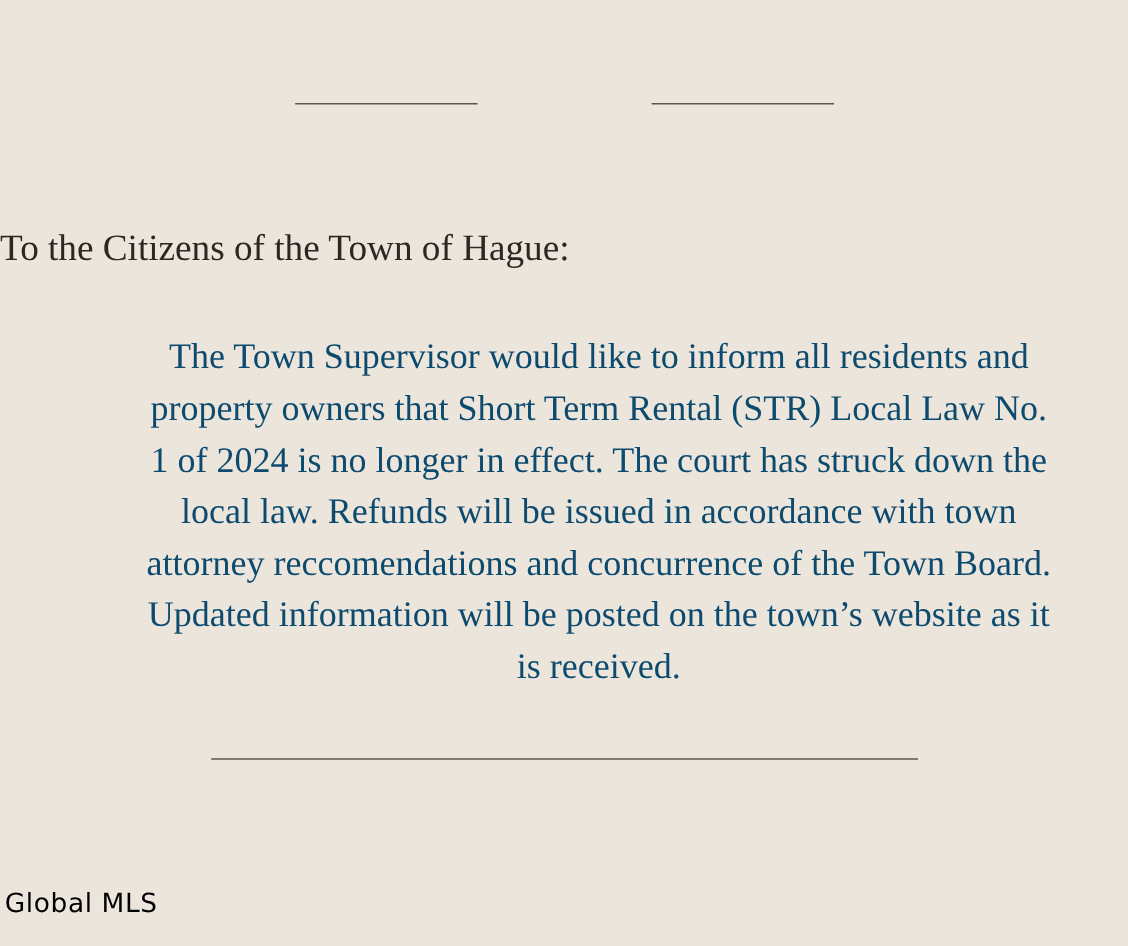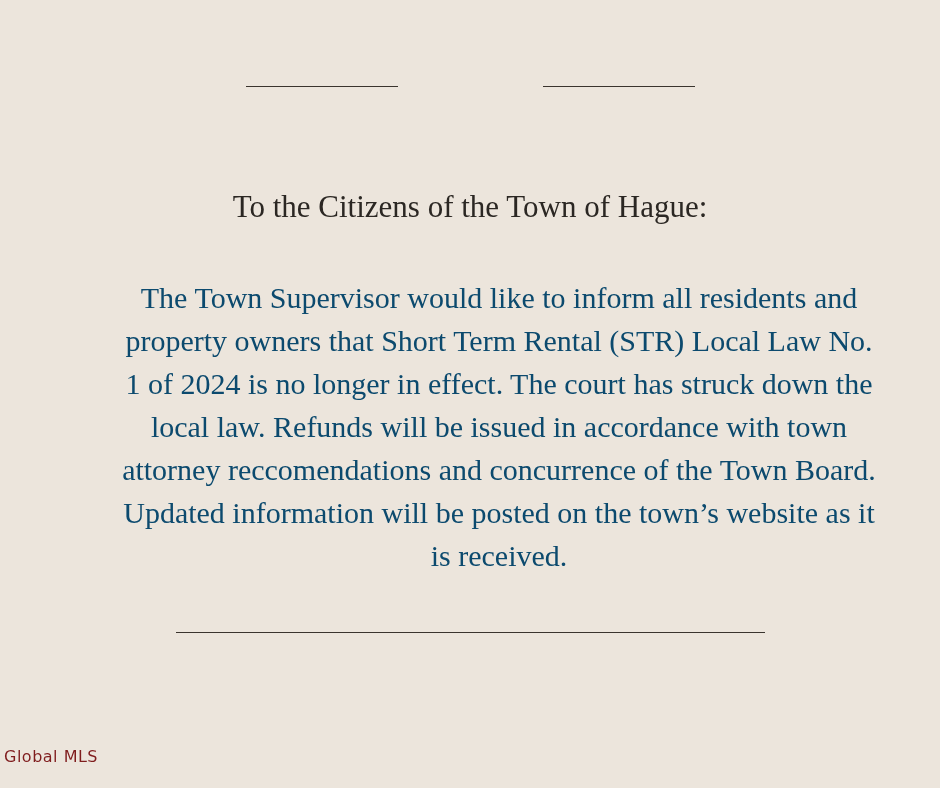--- a/index.html
+++ b/index.html
@@ -48,21 +48,20 @@
     white-space: nowrap;
     color: #2f2b27;
   }
 
   
   .salutation {
     position: absolute;
     top: 188px;
     left: 0;
     width: 940px;
-    text-align: center;
     font-size: 31px;
     line-height: 1.25;
     color: #2b2723;
   }
 
   
   .body-text {
     position: absolute;
     top: 276px;
     left: 90px;
@@ -83,22 +82,22 @@
     height: 0;
     border-top: 1.6px solid #3a342e;
   }
 
   
   .watermark {
     position: absolute;
     left: 4px;
     bottom: 22px;
     font-family: "DejaVu Sans", sans-serif;
-    font-size: 16px;
-    color: #7f1d1d;
+    font-size: 22px;
+    color: #000000;
     letter-spacing: 0.5px;
     text-shadow: 0 0 1px rgba(255,255,255,0.55);
     white-space: nowrap;
   }
 </style>
 </head>
 <body>
 
 <div class="page">
 

